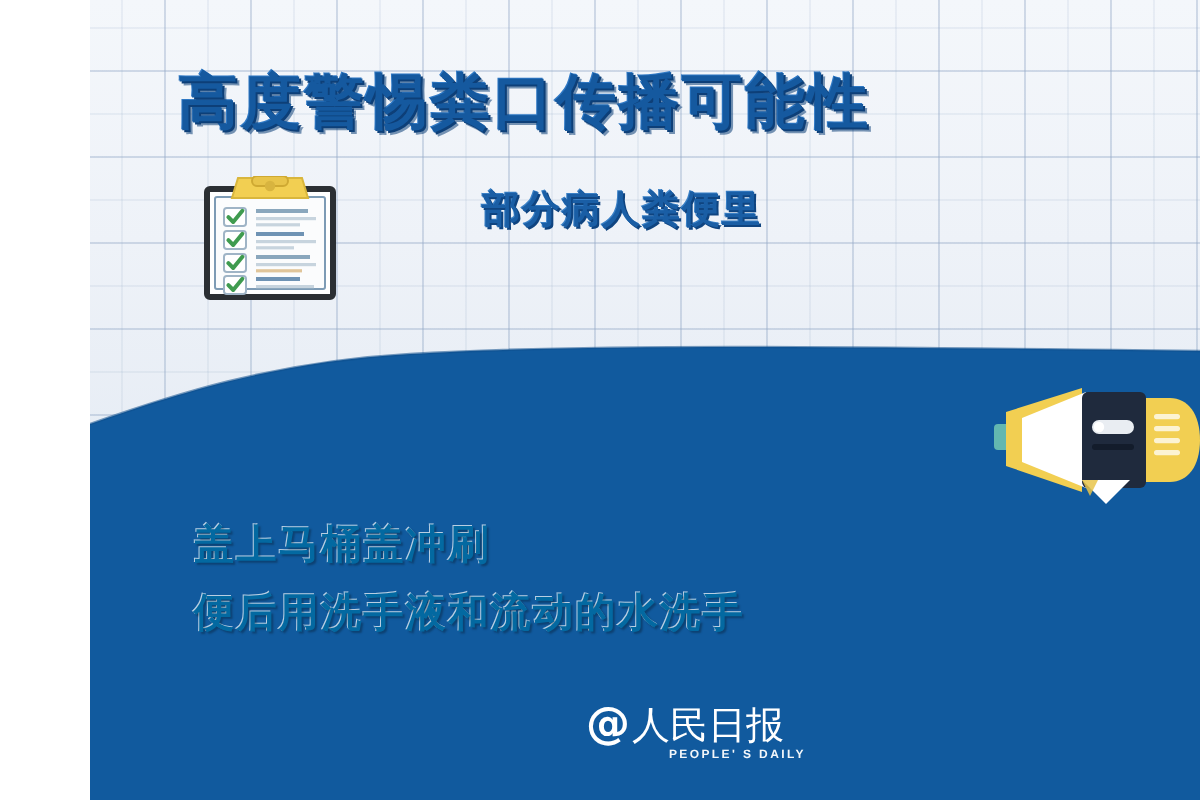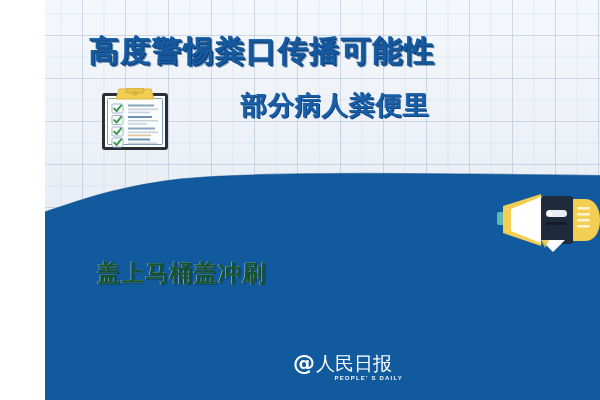--- a/index.html
+++ b/index.html
@@ -67,21 +67,21 @@
        2px 2px 0 rgba(13,63,120,0.55),
       -0.5px -0.5px 0 #2f78c4;
     white-space: nowrap;
   }
 
   
   .subhead {
     position: absolute;
     left: 196px;
     top: 90px;
-    font-size: 26px;
+    font-size: 19px;
     font-weight: bold;
     line-height: 31px;
     letter-spacing: 1px;
     color: #1a5ea5;
     text-shadow:
        1px 1px 0 #0f4480,
       -0.5px -0.5px 0 #3a80c6;
     white-space: nowrap;
   }
 
@@ -101,25 +101,25 @@
     top: 190px;
     width: 104px;
     height: 62px;
   }
 
   
   .slogan {
     position: absolute;
     left: 52px;
     top: 256px;
-    font-size: 23px;
+    font-size: 20px;
     font-weight: bold;
     line-height: 34px;
     letter-spacing: 1.2px;
-    color: #14532d;
+    color: #0369a1;
     text-shadow:
        1px 1px 1px rgba(0,0,0,0.28),
       -0.5px -0.5px 0 rgba(255,255,255,0.7);
     white-space: nowrap;
   }
 
   
   .logo {
     position: absolute;
     left: 248px;
@@ -233,20 +233,21 @@
     <rect x="80" y="23" width="13" height="2.6" rx="1.3" fill="#ffffff" opacity="0.75"></rect>
     <rect x="80" y="29" width="13" height="2.6" rx="1.3" fill="#ffffff" opacity="0.75"></rect>
     <rect x="80" y="35" width="13" height="2.6" rx="1.3" fill="#ffffff" opacity="0.75"></rect>
 
     <path d="M44,50 L68,50 L56,62 Z" fill="#ffffff"></path>
     <path d="M44,50 L52,50 L48,58 Z" fill="#e8c44a" opacity="0.85"></path>
   </svg>
 
   <div class="slogan">
     <div>盖上马桶盖冲刷</div>
+    <div>便后用洗手液和流动的水洗手</div>
   </div>
 
   <div class="logo">
     <div class="logo-row">
       <span class="logo-at">@</span>
       <span class="logo-cn">人民日报</span>
     </div>
     <div class="logo-en">PEOPLE' S DAILY</div>
   </div>
 

